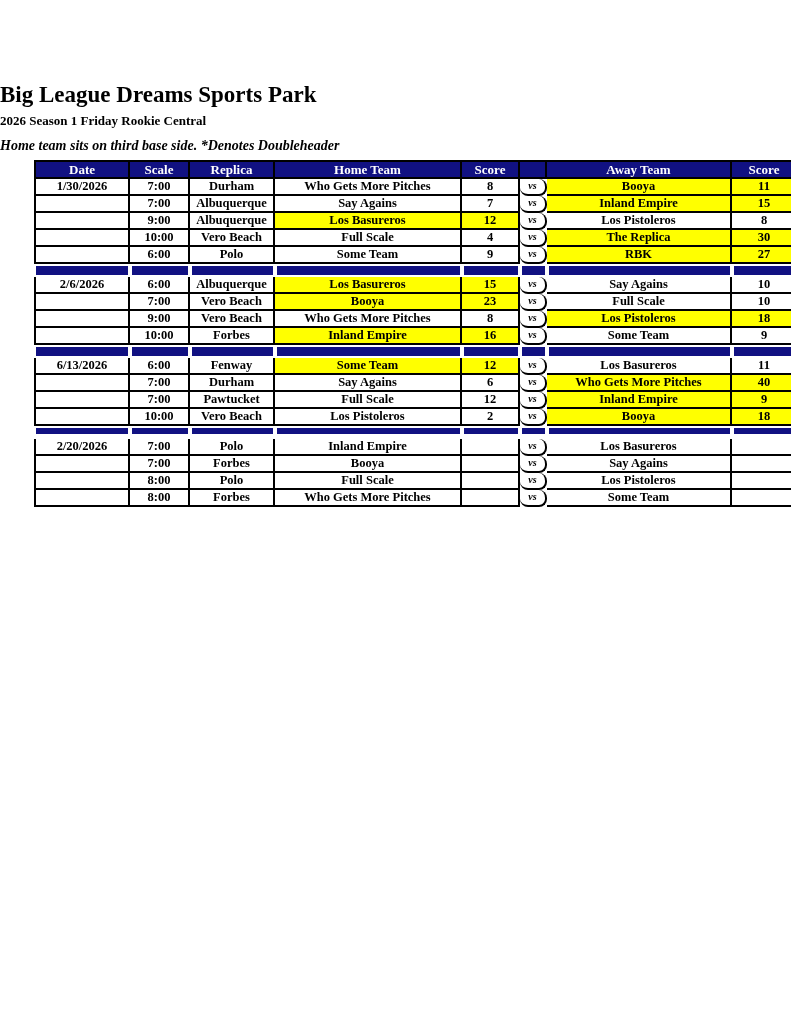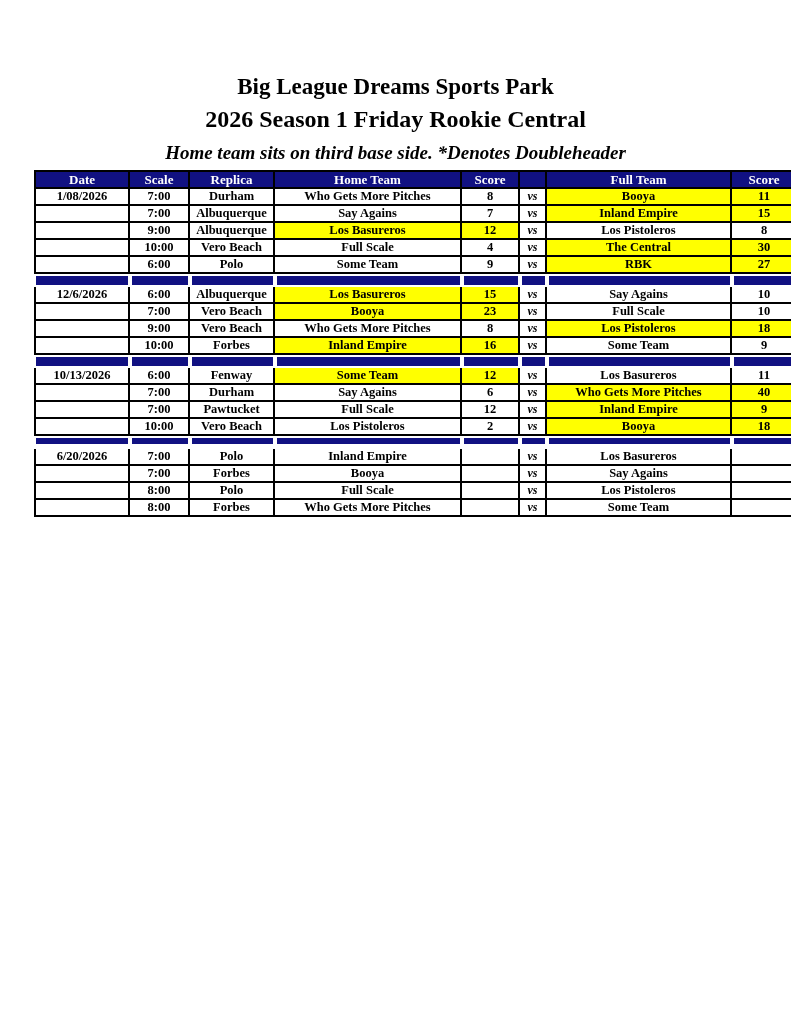--- a/index.html
+++ b/index.html
@@ -11,36 +11,36 @@
     position: relative;
     width: 791px;
     height: 1024px;
     background: #ffffff;
     overflow: hidden;
     font-family: "Liberation Serif", "DejaVu Serif", serif;
     color: #000000;
   }
   .header-block {
     padding-top: 74px;
-    text-align: center;
+    margin-top: 8px;
   }
   .title {
     font-size: 23px;
     font-weight: bold;
     line-height: 1.1;
     margin: 0;
   }
   .subtitle {
-    font-size: 24px;
+    font-size: 13px;
     font-weight: bold;
     line-height: 1.1;
     margin: 7px 0 0 0;
   }
   .note {
-    font-size: 19px;
+    font-size: 14px;
     font-weight: bold;
     font-style: italic;
     margin: 9px 0 0 0;
   }
   table.grid {
     margin: 6px 0 0 14px;
     border-collapse: separate;
     border-spacing: 0;
     table-layout: fixed;
     width: 764px;
@@ -66,21 +66,22 @@
   }
   table.grid tr.head > * {
     border-top: 2px solid var(--border, #000000);
     background: var(--navy, #111182);
     color: var(--headertext, #ffffff);
     height: 19px;
     font-size: 13px;
   }
   table.grid td.vs {
     font-style: italic;
-    font-size: 12px;
+    font-size: 10px;
+    border-radius: 8px;
   }
   table.grid td.win {
     background: var(--highlight, #ffff00);
   }
   table.grid tr.sep > td {
     background: var(--navy, #111182);
     border-left: 2px solid #ffffff;
     border-right: 2px solid #ffffff;
     border-top: 2px solid #ffffff;
     border-bottom: 2px solid #ffffff;
@@ -111,25 +112,25 @@
         <col style="width:66px">
     </colgroup>
     <tbody>
         <tr class="head">
           <th>Date</th>
           <th>Scale</th>
           <th>Replica</th>
           <th>Home Team</th>
           <th>Score</th>
           <th></th>
-          <th>Full Team</th>
+          <th>Away Team</th>
           <th>Score</th>
         </tr>
         <tr>
-          <td>1/08/2026</td>
+          <td>1/30/2026</td>
           <td>7:00</td>
           <td>Durham</td>
           <td>Who Gets More Pitches</td>
           <td>8</td>
           <td class="vs">vs</td>
           <td class="win">Booya</td>
           <td class="win">11</td>
         </tr>
         <tr>
           <td></td>
@@ -151,21 +152,21 @@
           <td>Los Pistoleros</td>
           <td>8</td>
         </tr>
         <tr>
           <td></td>
           <td>10:00</td>
           <td>Vero Beach</td>
           <td>Full Scale</td>
           <td>4</td>
           <td class="vs">vs</td>
-          <td class="win">The Central</td>
+          <td class="win">The Replica</td>
           <td class="win">30</td>
         </tr>
         <tr>
           <td></td>
           <td>6:00</td>
           <td>Polo</td>
           <td>Some Team</td>
           <td>9</td>
           <td class="vs">vs</td>
           <td class="win">RBK</td>
@@ -175,21 +176,21 @@
           <td></td>
           <td></td>
           <td></td>
           <td></td>
           <td></td>
           <td></td>
           <td></td>
           <td></td>
         </tr>
         <tr>
-          <td>12/6/2026</td>
+          <td>2/6/2026</td>
           <td>6:00</td>
           <td>Albuquerque</td>
           <td class="win">Los Basureros</td>
           <td class="win">15</td>
           <td class="vs">vs</td>
           <td>Say Agains</td>
           <td>10</td>
         </tr>
         <tr>
           <td></td>
@@ -225,21 +226,21 @@
           <td></td>
           <td></td>
           <td></td>
           <td></td>
           <td></td>
           <td></td>
           <td></td>
           <td></td>
         </tr>
         <tr>
-          <td>10/13/2026</td>
+          <td>6/13/2026</td>
           <td>6:00</td>
           <td>Fenway</td>
           <td class="win">Some Team</td>
           <td class="win">12</td>
           <td class="vs">vs</td>
           <td>Los Basureros</td>
           <td>11</td>
         </tr>
         <tr>
           <td></td>
@@ -275,21 +276,21 @@
           <td></td>
           <td></td>
           <td></td>
           <td></td>
           <td></td>
           <td></td>
           <td></td>
           <td></td>
         </tr>
         <tr>
-          <td>6/20/2026</td>
+          <td>2/20/2026</td>
           <td>7:00</td>
           <td>Polo</td>
           <td>Inland Empire</td>
           <td></td>
           <td class="vs">vs</td>
           <td>Los Basureros</td>
           <td></td>
         </tr>
         <tr>
           <td></td>

